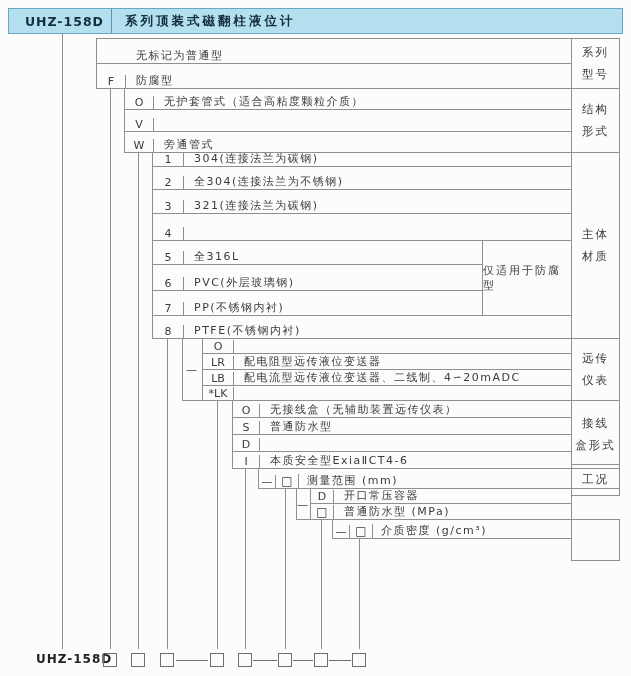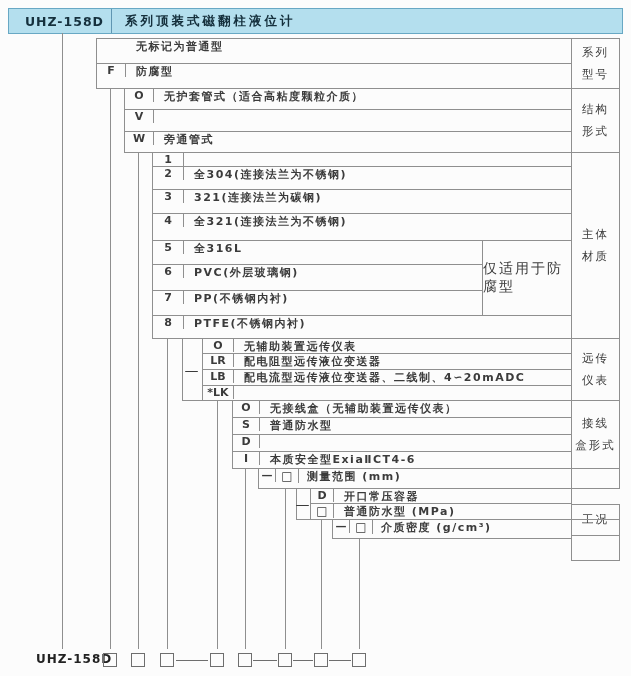--- a/index.html
+++ b/index.html
@@ -17,25 +17,25 @@
   .hdr{
     position:absolute;left:8px;top:8px;width:615px;height:26px;box-sizing:border-box;
     background:var(--header-bg);border:1px solid var(--header-border);
     display:flex;align-items:stretch;font-weight:bold;font-size:12.5px;color:#15303d;
   }
   .hdr-model{width:95px;display:flex;align-items:center;justify-content:flex-end;
     padding-right:7px;letter-spacing:1px;border-right:1px solid #5f96b2;}
   .hdr-title{display:flex;align-items:center;padding-left:13px;letter-spacing:3px;}
   
   .row,.cell,.lab{position:absolute;box-sizing:border-box;border:1px solid var(--grid);background:transparent;}
-  .row{display:flex;align-items:flex-start;font-size:11px;font-weight:bold;}
+  .row{display:flex;align-items:flex-end;font-size:11px;}
   .code{display:flex;align-items:center;justify-content:center;border-right:1px solid var(--grid);flex:0 0 auto;}
   .desc{flex:1 1 auto;display:flex;align-items:center;padding-left:10px;letter-spacing:1.5px;white-space:nowrap;overflow:hidden;}
   .mini{display:flex;align-items:center;justify-content:center;border-right:1px solid var(--grid);flex:0 0 auto;}
-  .cell{display:flex;align-items:center;justify-content:center;font-size:14px;letter-spacing:2px;}
+  .cell{display:flex;align-items:center;justify-content:center;font-size:11px;letter-spacing:2px;}
   .lab{display:flex;flex-direction:column;align-items:center;justify-content:center;
     font-size:11.5px;letter-spacing:2px;line-height:1.9;}
   .vl{position:absolute;width:1px;background:var(--grid);}
   .bx{position:absolute;width:12px;height:12px;border:1px solid #6e6e6e;top:653px;background:transparent;}
   .dash{position:absolute;height:1px;background:#6e6e6e;top:660px;}
   .footer-model{position:absolute;left:36px;top:652px;font-weight:bold;font-size:12px;letter-spacing:1px;color:#222;}
   .boxglyph{font-size:12px;letter-spacing:0;}
 </style>
 </head>
 <body>
@@ -73,32 +73,32 @@
   <div class="row" style="left:124px;top:109px;width:448px;height:23px">
     <div class="code" style="width:28px">V</div>
   </div>
   <div class="row" style="left:124px;top:131px;width:448px;height:22px">
     <div class="code" style="width:28px">W</div>
     <div class="desc">旁通管式</div>
   </div>
 
   <div class="row" style="left:152px;top:152px;width:420px;height:15px">
     <div class="code" style="width:30px">1</div>
+    <div class="desc">304(连接法兰为碳钢)</div>
   </div>
   <div class="row" style="left:152px;top:166px;width:420px;height:24px">
     <div class="code" style="width:30px">2</div>
     <div class="desc">全304(连接法兰为不锈钢)</div>
   </div>
   <div class="row" style="left:152px;top:189px;width:420px;height:25px">
     <div class="code" style="width:30px">3</div>
     <div class="desc">321(连接法兰为碳钢)</div>
   </div>
   <div class="row" style="left:152px;top:213px;width:420px;height:28px">
     <div class="code" style="width:30px">4</div>
-    <div class="desc">全321(连接法兰为不锈钢)</div>
   </div>
   <div class="row" style="left:152px;top:240px;width:331px;height:25px">
     <div class="code" style="width:30px">5</div>
     <div class="desc">全316L</div>
   </div>
   <div class="row" style="left:152px;top:264px;width:331px;height:27px">
     <div class="code" style="width:30px">6</div>
     <div class="desc">PVC(外层玻璃钢)</div>
   </div>
   <div class="row" style="left:152px;top:290px;width:331px;height:26px">
@@ -107,21 +107,20 @@
   </div>
   <div class="row" style="left:152px;top:315px;width:420px;height:24px">
     <div class="code" style="width:30px">8</div>
     <div class="desc">PTFE(不锈钢内衬)</div>
   </div>
   <div class="cell" style="left:482px;top:240px;width:90px;height:76px">仅适用于防腐型</div>
 
   <div class="cell" style="left:182px;top:338px;width:21px;height:63px">—</div>
   <div class="row" style="left:202px;top:338px;width:370px;height:16px">
     <div class="code" style="width:30px">O</div>
-    <div class="desc">无辅助装置远传仪表</div>
   </div>
   <div class="row" style="left:202px;top:353px;width:370px;height:17px">
     <div class="code" style="width:30px">LR</div>
     <div class="desc">配电阻型远传液位变送器</div>
   </div>
   <div class="row" style="left:202px;top:369px;width:370px;height:17px">
     <div class="code" style="width:30px">LB</div>
     <div class="desc">配电流型远传液位变送器、二线制、4∽20mADC</div>
   </div>
   <div class="row" style="left:202px;top:385px;width:370px;height:16px">
@@ -180,21 +179,21 @@
   </div>
   <div class="lab" style="left:571px;top:400px;width:49px;height:69px">
     <span>接线</span>
     <span>盒形式</span>
   </div>
   <div class="lab" style="left:571px;top:338px;width:49px;height:63px">
     <span>远传</span>
     <span>仪表</span>
   </div>
   <div class="lab" style="left:571px;top:468px;width:49px;height:21px"></div>
-  <div class="lab" style="left:571px;top:504px;width:49px;height:32px">
+  <div class="lab" style="left:571px;top:464px;width:49px;height:32px">
     <span>工况</span>
   </div>
   <div class="lab" style="left:571px;top:519px;width:49px;height:42px"></div>
 
   <div class="footer-model">UHZ-158D</div>
   <div class="bx" style="left:103px"></div>
   <div class="bx" style="left:131px"></div>
   <div class="bx" style="left:160px"></div>
   <div class="bx" style="left:210px"></div>
   <div class="bx" style="left:238px"></div>

